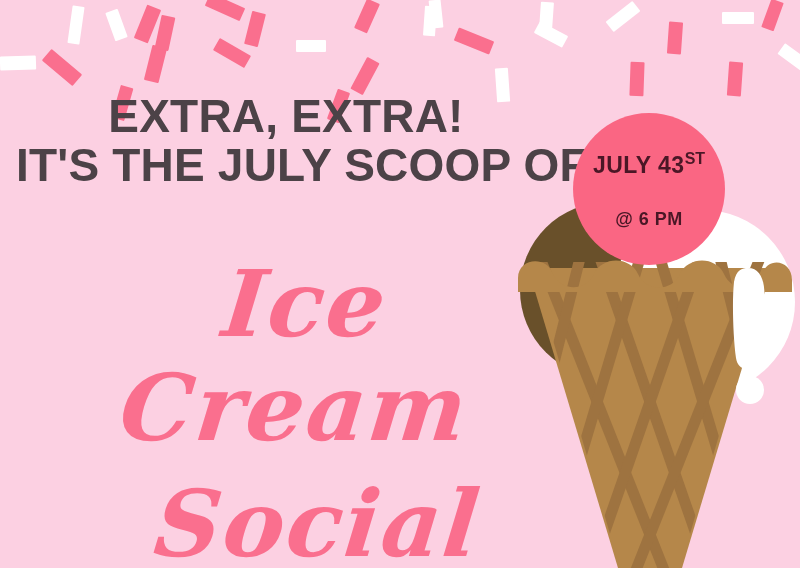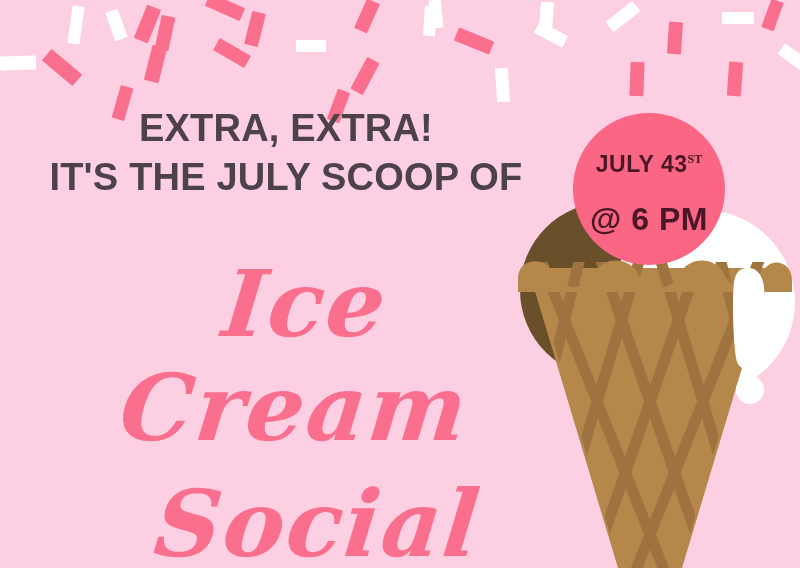--- a/index.html
+++ b/index.html
@@ -38,26 +38,26 @@
     left: 500px;
     top: 180px;
     width: 300px;
     height: 388px;
   }
 
   
   #headline {
     position: absolute;
     left: 16px;
-    top: 104px;
+    top: 92px;
     width: 540px;
     text-align: center;
     color: #4c4247;
     font-weight: bold;
-    font-size: 38px;
+    font-size: 46px;
     line-height: 49px;
     letter-spacing: 0.2px;
   }
   #headline .hl-line { display: block; white-space: nowrap; }
 
   
   #script-mark {
     position: absolute;
     left: 40px;
     top: 252px;
@@ -98,27 +98,26 @@
     font-weight: bold;
     z-index: 5;
   }
   #date-badge .badge-line1 {
     font-size: 23px;
     letter-spacing: 0.5px;
     line-height: 26px;
     white-space: nowrap;
   }
   #date-badge .badge-line1 .ord {
-    font-size: 12px;
+    font-size: 16px;
     vertical-align: super;
     letter-spacing: 0;
-    font-family: Liberation Serif, serif;
   }
   #date-badge .badge-line2 {
-    font-size: 32px;
+    font-size: 18px;
     letter-spacing: 0.5px;
     line-height: 26px;
     margin-top: 29px;
     white-space: nowrap;
   }
 </style>
 </head>
 <body>
 
 <div id="poster">

